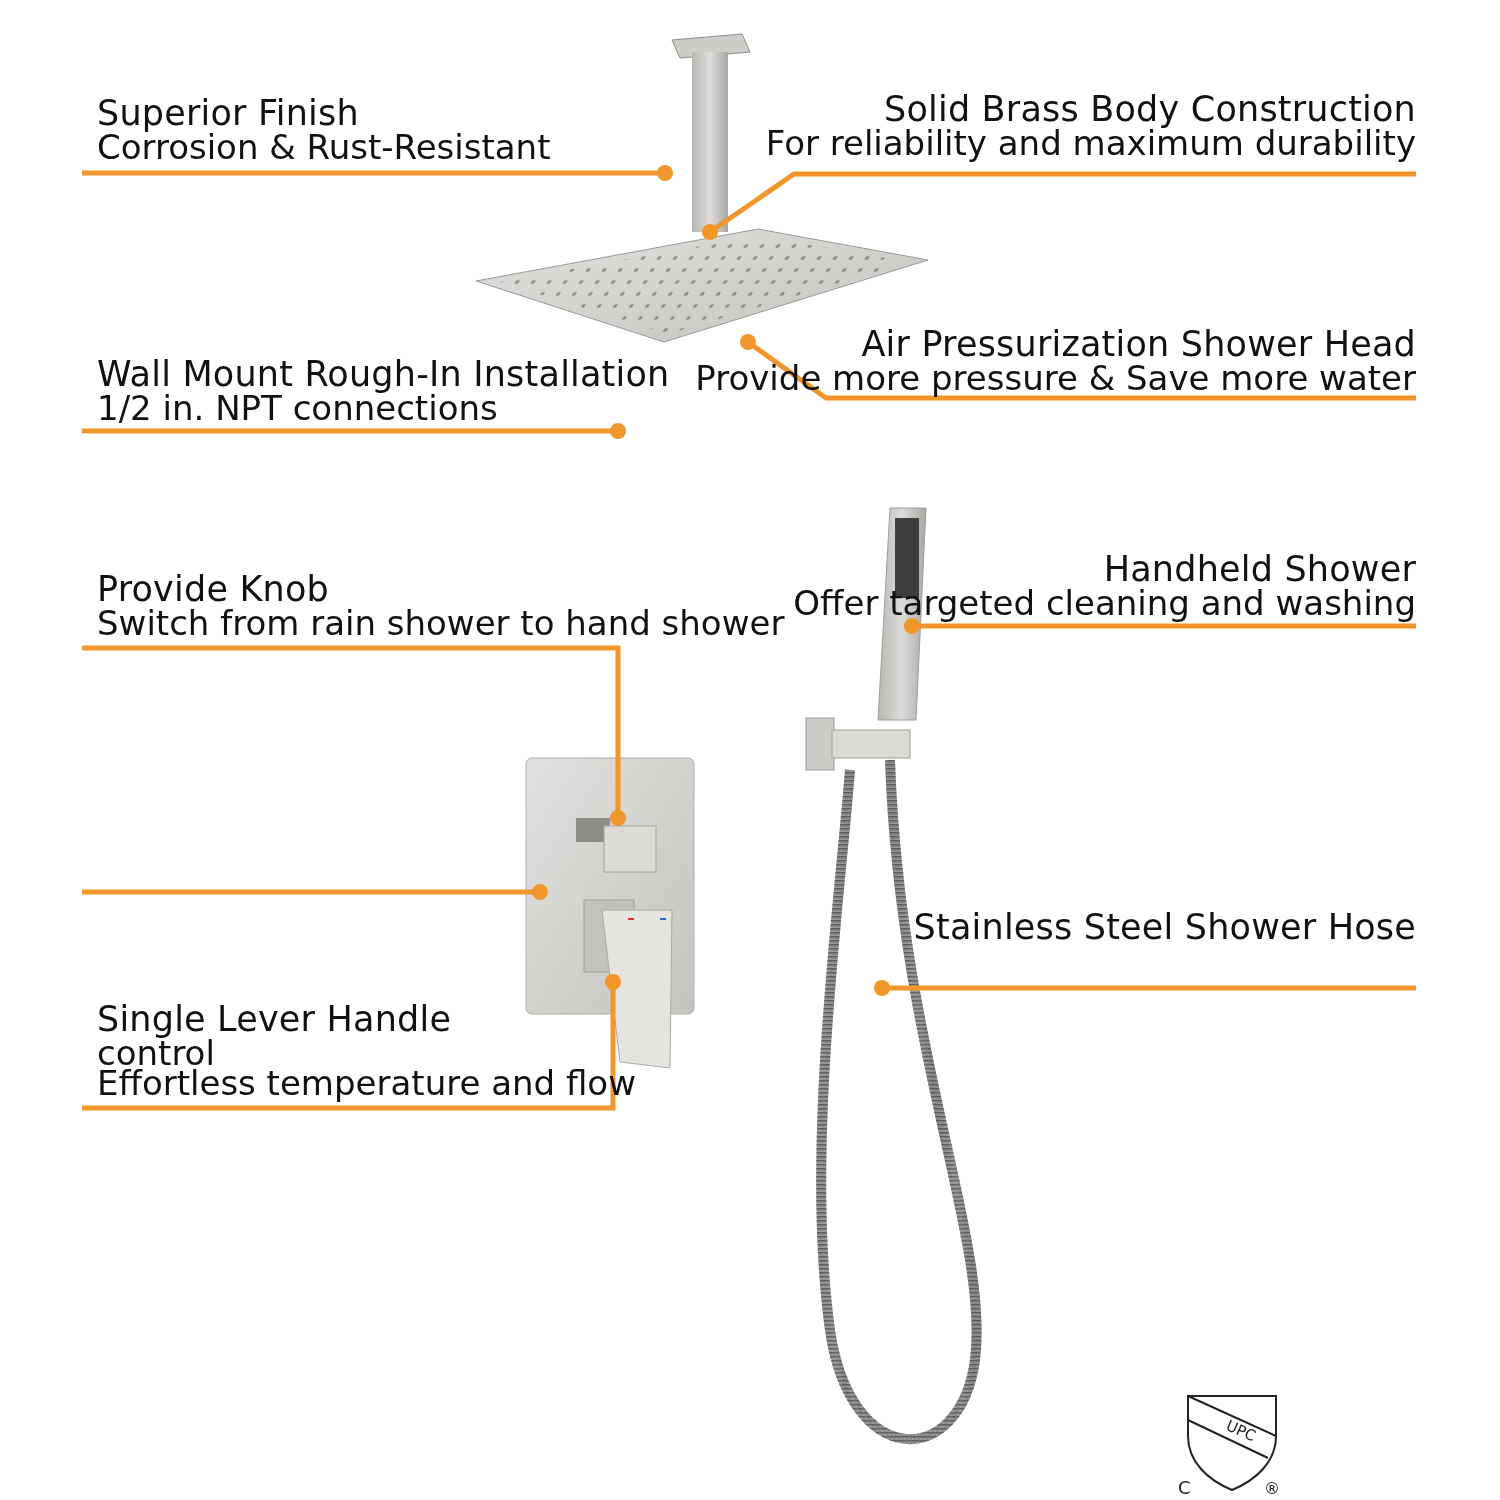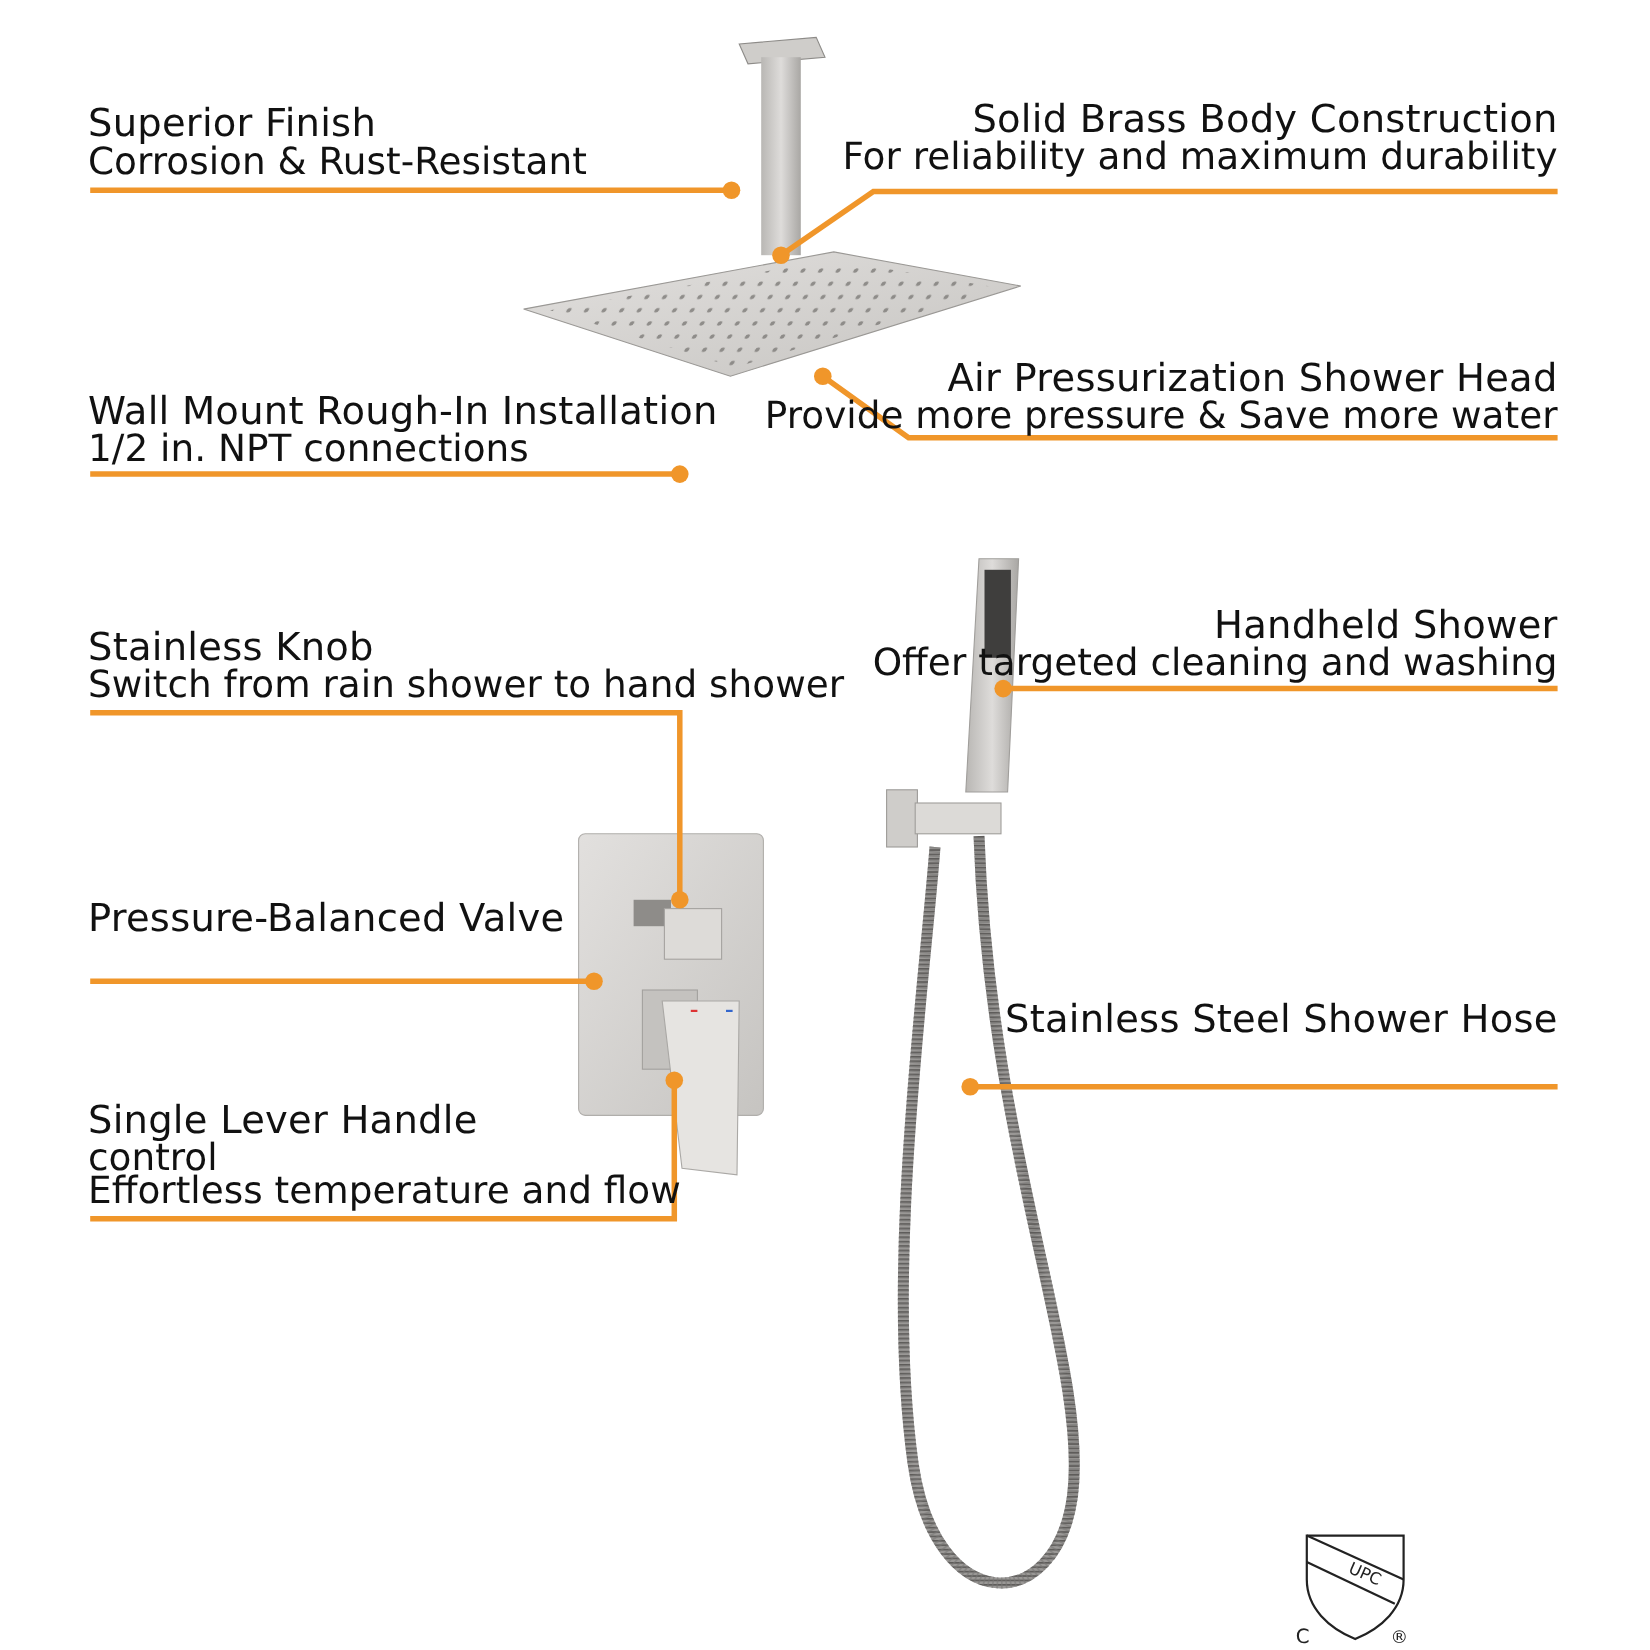--- a/index.html
+++ b/index.html
@@ -1,18 +1,18 @@
 <!DOCTYPE html>
 <html><head>
 <meta charset="utf-8">
 <style>
   html, body { margin:0; padding:0; background:#ffffff; }
   body { width:1500px; height:1500px; position:relative; overflow:hidden;
          font-family:"DejaVu Sans", "Liberation Sans", sans-serif; color:#111; }
-  .feature { position:absolute; }
+  .feature { position:absolute;margin-left:17px; }
   .title { font-size:35px; line-height:38px; color:#111; white-space:nowrap; letter-spacing:0.2px; }
   .sub { font-size:34px; line-height:30px; color:#111; white-space:nowrap; }
   .right { text-align:right; }
   svg.overlay { position:absolute; left:0; top:0; }
   .upc { position:absolute; left:1176px; top:1392px; width:110px; height:105px; }
 </style>
 </head>
 <body>
 
 <svg class="overlay" width="1500" height="1500" viewBox="0 0 1500 1500">
@@ -99,31 +99,30 @@
   <div class="title">Wall Mount Rough-In Installation</div>
   <div class="sub">1/2 in. NPT connections</div>
 </div>
 
 <div class="feature right" style="right:84px; top:325px;">
   <div class="title">Air Pressurization Shower Head</div>
   <div class="sub">Provide more pressure &amp; Save more water</div>
 </div>
 
 <div class="feature" style="left:80px; top:570px;">
-  <div class="title">Stainless Knob</div>
+  <div class="title">Provide Knob</div>
   <div class="sub">Switch from rain shower to hand shower</div>
 </div>
 
 <div class="feature right" style="right:84px; top:550px;">
   <div class="title">Handheld Shower</div>
   <div class="sub">Offer targeted cleaning and washing</div>
 </div>
 
 <div class="feature" style="left:80px; top:816px;">
-  <div class="title">Pressure-Balanced Valve</div>
 </div>
 
 <div class="feature right" style="right:84px; top:908px;">
   <div class="title">Stainless Steel Shower Hose</div>
 </div>
 
 <div class="feature" style="left:80px; top:1000px;">
   <div class="title">Single Lever Handle</div>
   <div class="sub">control</div>
   <div class="sub">Effortless temperature and  flow</div>

